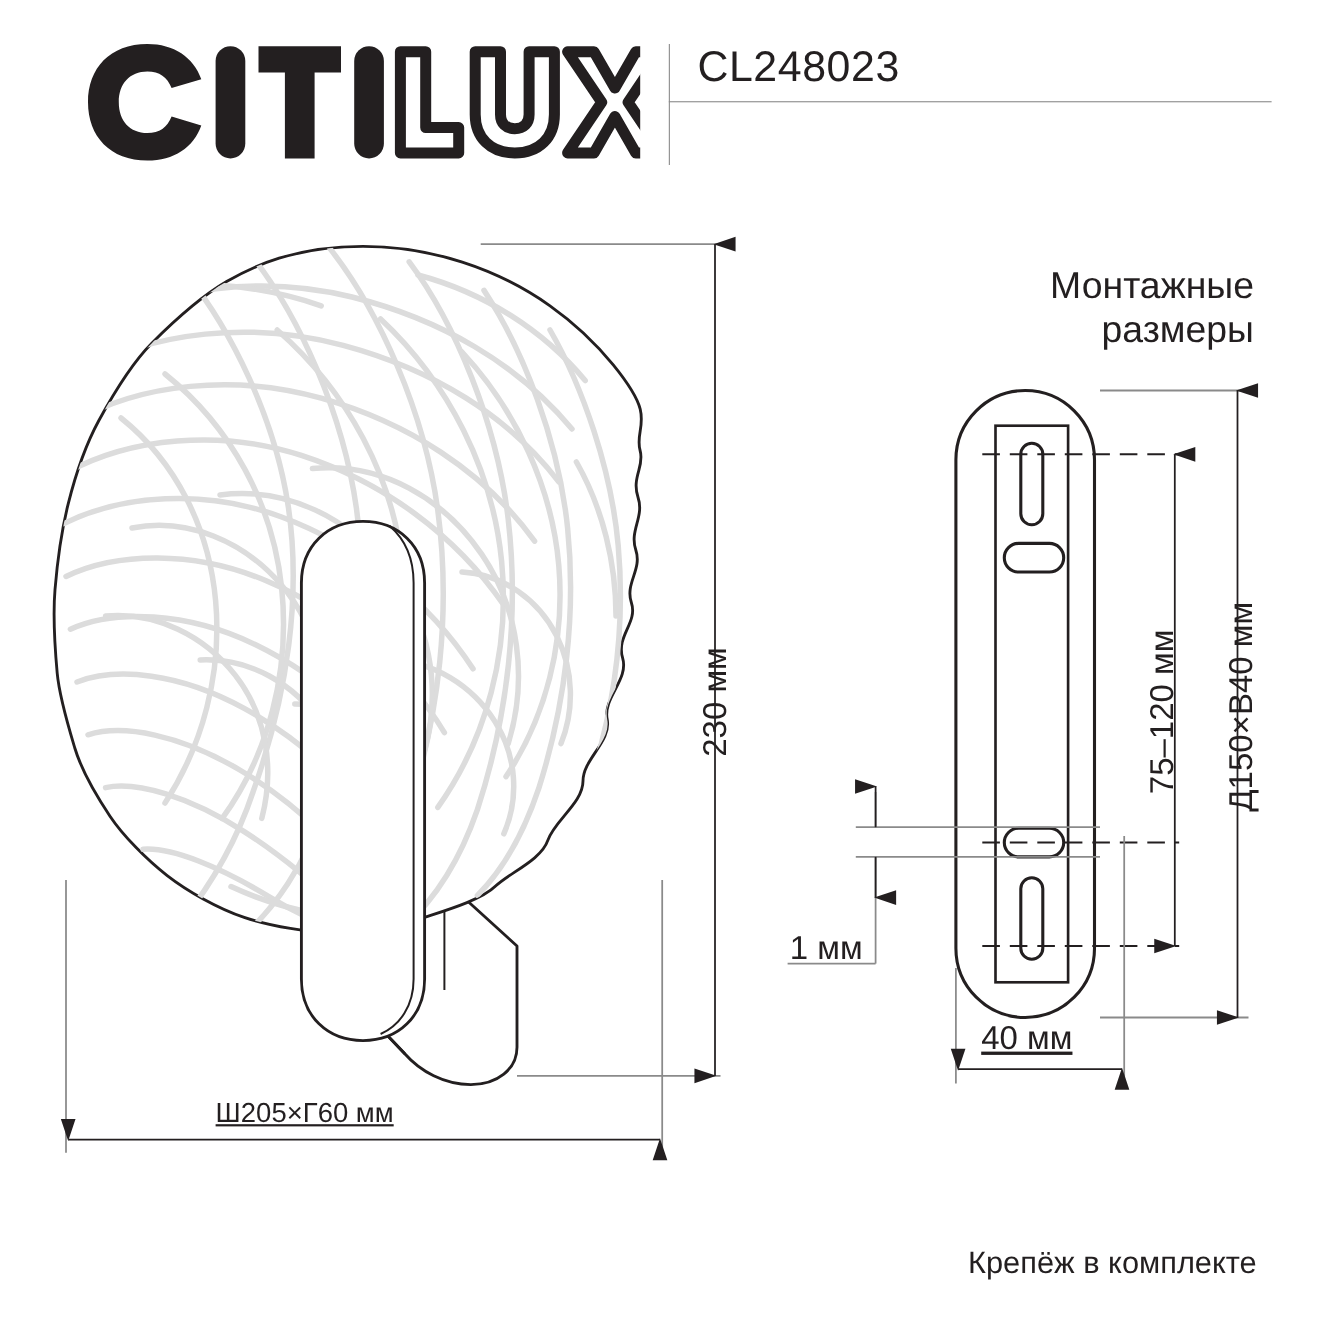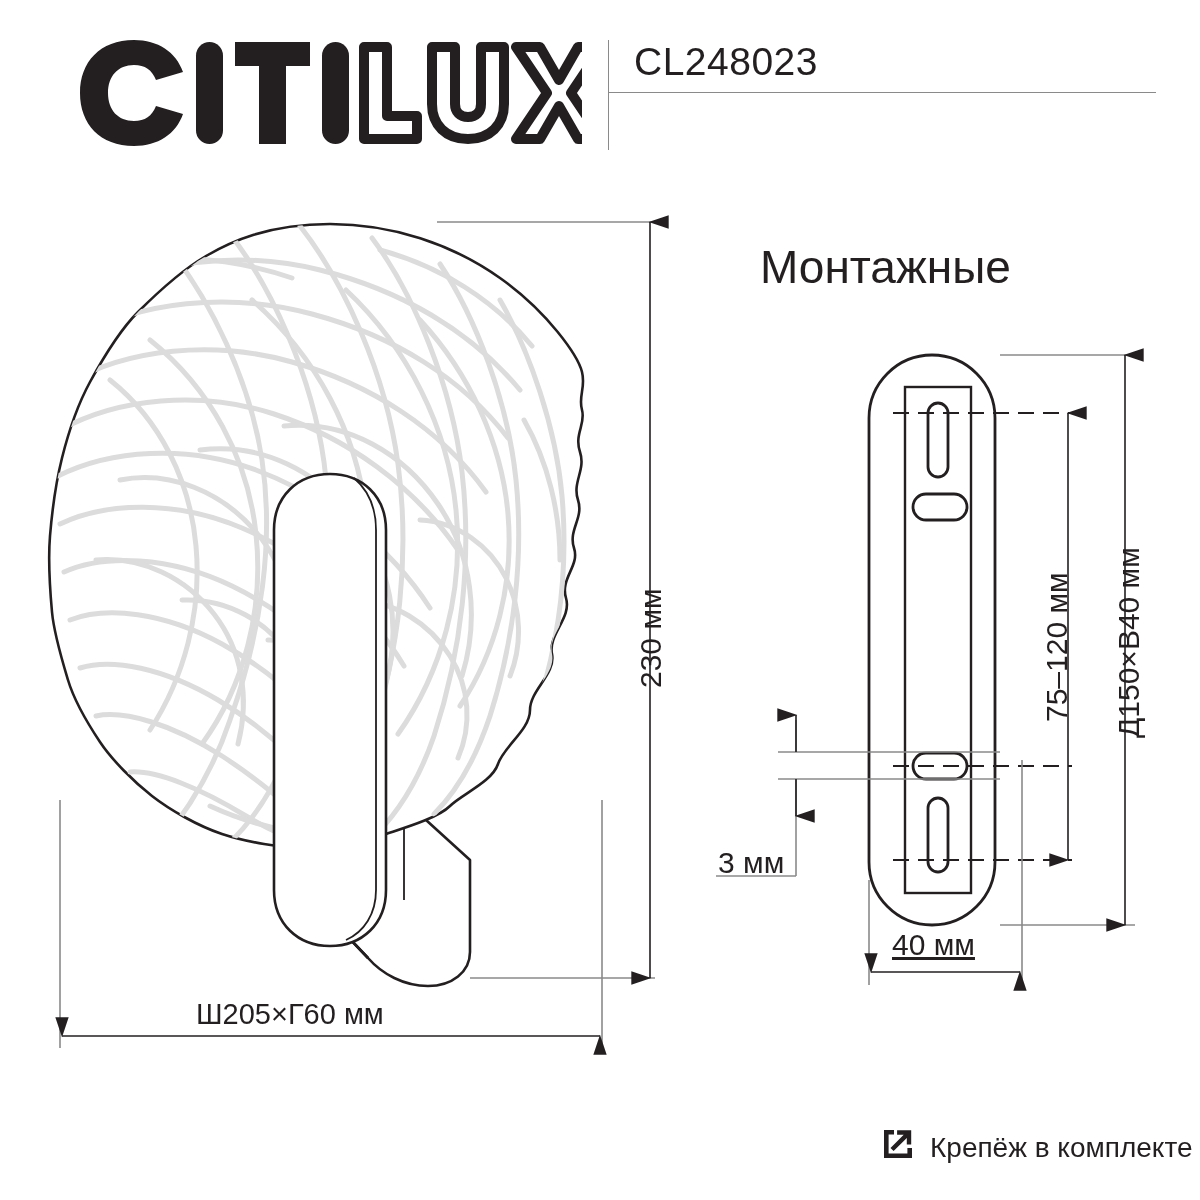--- a/index.html
+++ b/index.html
@@ -57,22 +57,22 @@
     color: #231f20;
     line-height: 1;
     white-space: nowrap;
   }
 
   
   #mount-title {
     position: absolute;
     left: 760px; top: 240px;
     width: 380px;
-    text-align: left;
-    font-size: 46px;
+    text-align: right;
+    font-size: 34px;
     line-height: 1.18;
     color: #231f20;
   }
 
   
   #drawing {
     position: absolute;
     left: 0; top: 0;
     width: 1200px; height: 1200px;
   }
@@ -84,34 +84,35 @@
     color: #231f20;
     white-space: nowrap;
     line-height: 1;
   }
   .dim-label.vert {
     transform-origin: 0 0;
     transform: rotate(-90deg);
   }
 
   #label-230 { left: 636px; top: 688px; }
-  #label-width { left: 196px; top: 1000px; font-size: 29px; }
+  #label-width { left: 196px; top: 1000px; font-size: 25px; text-decoration: underline; }
   #label-75120 { left: 1042px; top: 722px; }
   #label-d150 { left: 1114px; top: 738px; }
   #label-4mm { left: 718px; top: 848px; }
   #label-40mm { left: 892px; top: 930px; text-decoration: underline; }
 
   
   #footer {
     position: absolute;
     left: 880px; top: 1120px;
     height: 42px;
     display: flex;
     align-items: flex-end;
     gap: 14px;
+    flex-direction: column;
   }
   #footer-icon { display: block; }
   #footer-text {
     font-size: 28px;
     color: #231f20;
     white-space: nowrap;
     line-height: 1;
   }
 </style>
 </head>
@@ -143,20 +144,21 @@
   </div>
 
   <div id="header-divider-vert"></div>
   <div id="header-divider-horz"></div>
 
   <div id="model-code">CL248023</div>
 </div>
 
 <div id="mount-title">
   <div>Монтажные</div>
+  <div>размеры</div>
 </div>
 
 <svg id="drawing" viewBox="0 0 1200 1200" xmlns="http://www.w3.org/2000/svg">
 
   <defs>
     <clipPath id="rockClip">
       <path d="M330,224 C392,224 452,244 500,278 C548,312 578,356 582,372
                C586,388 578,396 582,410 C586,424 574,434 580,452
                C586,470 572,482 578,500 C584,518 568,530 574,548
                C580,566 560,578 566,598 C572,618 548,634 552,654
@@ -314,21 +316,21 @@
 
     <line x1="871" y1="972" x2="1020" y2="972" marker-start="url(#arrUp)" marker-end="url(#arrEnd)" stroke="#231f20"></line>
   </g>
 
 </svg>
 
 <div class="dim-label vert" id="label-230">230 мм</div>
 <div class="dim-label" id="label-width">Ш205×Г60 мм</div>
 <div class="dim-label vert" id="label-75120">75–120 мм</div>
 <div class="dim-label vert" id="label-d150">Д150×В40 мм</div>
-<div class="dim-label" id="label-4mm">3 мм</div>
+<div class="dim-label" id="label-4mm">1 мм</div>
 <div class="dim-label" id="label-40mm">40 мм</div>
 
 <div id="footer">
   <svg id="footer-icon" width="36" height="36" viewBox="0 0 36 36" xmlns="http://www.w3.org/2000/svg">
     <path d="M4,4 L14,4 L14,8.6 L8.6,8.6 L8.6,27.4 L27.4,27.4 L27.4,22 L32,22 L32,32 L4,32 Z" fill="#231f20"></path>
     <path d="M31.2,4.2 L31.2,18.5 L26.8,18.5 L26.8,11.9 L13.6,25.1 L10.5,22 L23.7,8.8 L17.1,8.8 L17.1,4.2 Z" fill="#231f20"></path>
   </svg>
   <div id="footer-text">Крепёж в комплекте</div>
 </div>
 

